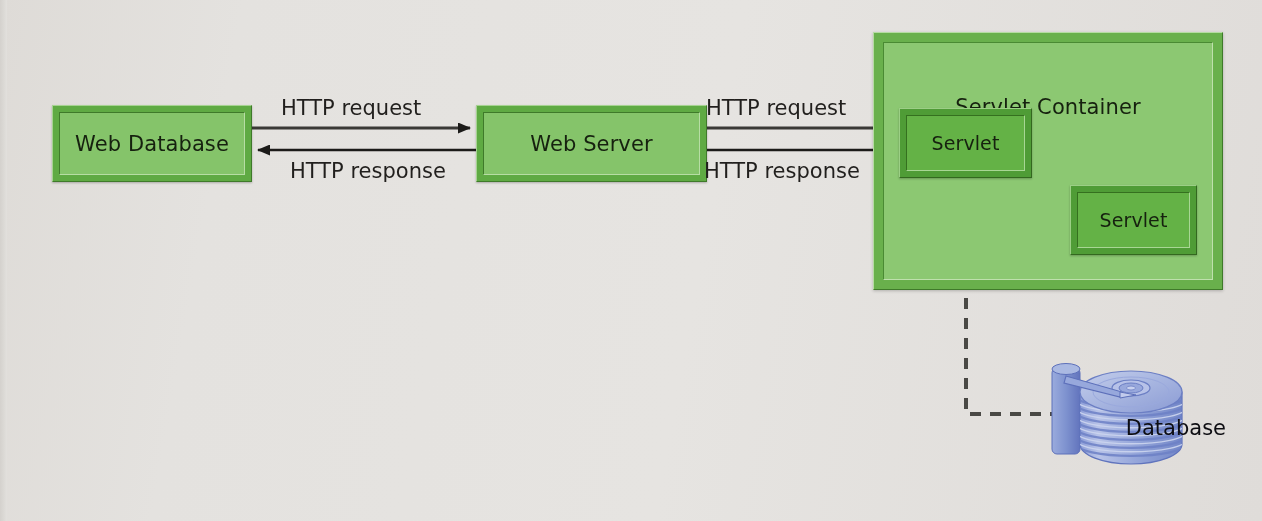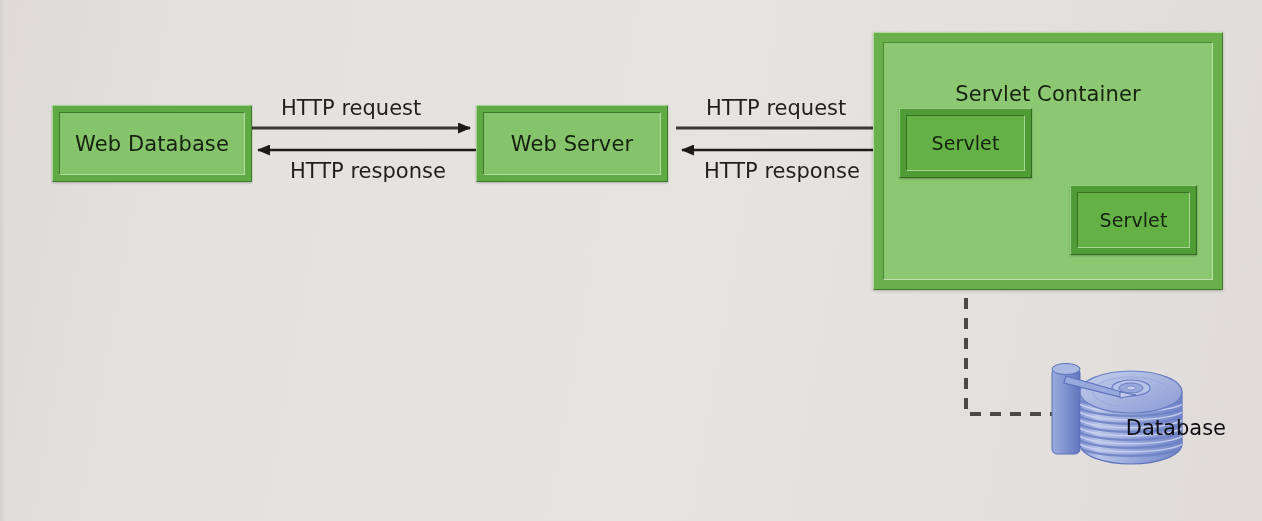--- a/index.html
+++ b/index.html
@@ -167,39 +167,39 @@
       <line x1="898" y1="150" x2="682" y2="150" stroke="#1c1b19" stroke-width="2.6" marker-end="url(#arrowL)"></line>
     </g>
 
     <g>
       <path d="M966,178 L966,414 L1058,414" fill="none" stroke="#4a4945" stroke-width="4" stroke-dasharray="11 9" stroke-linecap="butt"></path>
     </g>
   </svg>
 
   <div class="gbox container-box" style="left:873px; top:32px; width:350px; height:258px;">
     <div class="face"></div>
-    <div class="container-title" style="left:0; right:0; top:49px; text-align:center; font-size:21px;">Servlet Container</div>
+    <div class="container-title" style="left:0; right:0; top:62px; text-align:center; font-size:21px;">Servlet Container</div>
   </div>
 
   <div class="gbox node servlet" style="left:899px; top:108px; width:133px; height:70px;">
     <div class="face"></div>
     <div class="lbl" style="font-size:19px;">Servlet</div>
   </div>
 
   <div class="gbox node servlet" style="left:1070px; top:185px; width:127px; height:70px;">
     <div class="face"></div>
     <div class="lbl" style="font-size:19px;">Servlet</div>
   </div>
 
   <div class="gbox node" style="left:52px; top:105px; width:200px; height:77px;">
     <div class="face"></div>
     <div class="lbl" style="font-size:21px;">Web Database</div>
   </div>
 
-  <div class="gbox node" style="left:476px; top:105px; width:192px; height:77px;">
+  <div class="gbox node" style="left:476px; top:105px; width:231px; height:77px;">
     <div class="face"></div>
     <div class="lbl" style="font-size:21px;">Web Server</div>
   </div>
 
   <div class="edge-label" style="left:281px; top:96px; font-size:21px;">HTTP request</div>
 
   <div class="edge-label" style="left:290px; top:159px; font-size:21px;">HTTP response</div>
 
   <div class="edge-label" style="left:706px; top:96px; font-size:21px;">HTTP request</div>
 

